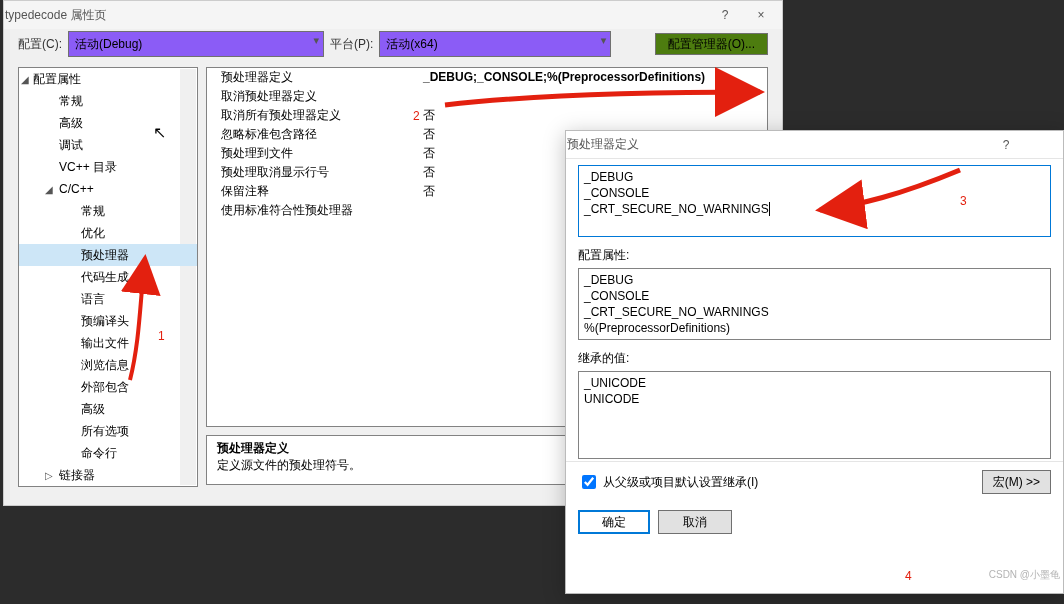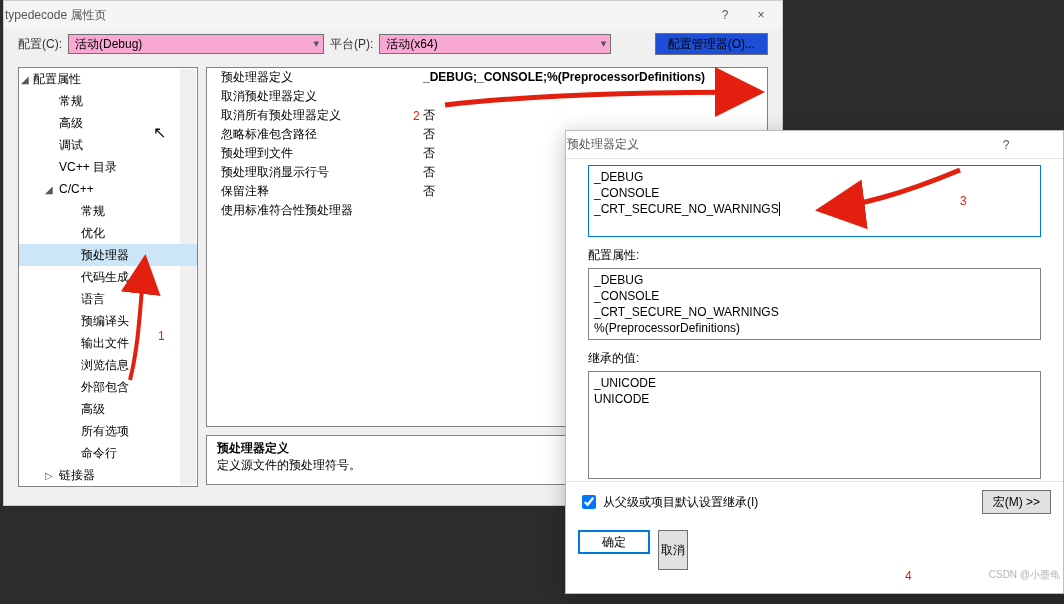--- a/index.html
+++ b/index.html
@@ -5,56 +5,56 @@
     * { box-sizing: border-box; font-family: "Microsoft YaHei", "Segoe UI", sans-serif; font-size: 12px; }
     body { margin: 0; padding: 0; background: #2c2c2c; width: 1064px; height: 604px; position: relative; overflow: hidden; }
     .window { background: #f0f0f0; position: absolute; }
     .main-window { left: 3px; top: 0; width: 780px; height: 506px; border: 1px solid #ccc; }
     .title-bar { height: 28px; display: flex; align-items: center; padding: 0 1px; background: #f5f5f5; }
     .title-bar .title { flex: 1; color: #555; }
     .title-bar .help-btn { width: 32px; text-align: center; color: #555; cursor: pointer; }
     .title-bar .close-btn { width: 40px; text-align: center; color: #555; cursor: pointer; }
     .config-row { height: 30px; display: flex; align-items: center; padding: 6px 14px; gap: 6px; }
     .config-row label { color: #333; }
-    .combo { height: 20px; border: 1px solid #707070; background: #f9a8d4; padding: 0 18px 0 6px; position: relative; display: flex; align-items: center; cursor: pointer; }
+    .combo { height: 26px; border: 1px solid #707070; background: #8b5cf6; padding: 0 18px 0 6px; position: relative; display: flex; align-items: center; cursor: pointer; }
     .combo::after { content: "▾"; position: absolute; right: 4px; top: 2px; color: #555; font-size: 11px; }
     .combo.config { width: 256px; }
     .combo.platform { width: 232px; }
-    .btn { height: 22px; border: 1px solid #707070; background: #1d4ed8; padding: 0 12px; display: flex; align-items: center; cursor: pointer; }
+    .btn { height: 22px; border: 1px solid #707070; background: #4d7c0f; padding: 0 12px; display: flex; align-items: center; cursor: pointer; }
     .content-row { display: flex; gap: 8px; padding: 8px 14px; }
     .tree-panel { width: 180px; height: 420px; border: 1px solid #828282; background: #fff; overflow: auto; position: relative; }
     .tree-item { padding: 2px 4px 2px 28px; line-height: 18px; cursor: pointer; color: #000; white-space: nowrap; position: relative; }
     .tree-item.level0 { padding-left: 14px; }
     .tree-item.level1 { padding-left: 40px; }
     .tree-item.level2 { padding-left: 62px; }
     .tree-item .expander { position: absolute; left: 2px; top: 3px; font-size: 10px; color: #555; }
     .tree-item.level1 .expander { left: 26px; }
     .tree-item.selected { background: #cde6f7; }
     .right-panel { flex: 1; display: flex; flex-direction: column; gap: 8px; }
     .grid-panel { height: 360px; border: 1px solid #828282; background: #fff; }
     .grid-row { display: flex; height: 19px; }
     .grid-row .gname { width: 210px; padding-left: 14px; line-height: 19px; }
     .grid-row .gval { flex: 1; padding-left: 6px; line-height: 19px; font-weight: normal; }
     .grid-row.first .gval { font-weight: bold; }
     .desc-panel { height: 50px; border: 1px solid #828282; background: #fff; padding: 4px 10px; }
     .desc-panel .dtitle { font-weight: bold; }
     .cursor-arrow { position: absolute; left: 149px; top: 122px; font-size: 16px; pointer-events: none; }
     .popup { left: 565px; top: 130px; width: 499px; height: 464px; border: 1px solid #bbb; background: #fff; box-shadow: 0 4px 20px rgba(0,0,0,0.25); }
     .popup .title-bar { background: #fff; border-bottom: 1px solid #e5e5e5; }
-    .p-section { padding: 6px 22px 2px; }
+    .p-section { padding: 6px 12px 2px; }
     .p-textarea { width: 100%; height: 72px; border: 1px solid #0078d7; background: #fff; padding: 3px 5px; line-height: 16px; font-family: "Segoe UI"; overflow-x: auto; white-space: pre; position: relative; }
     .p-readonly { width: 100%; height: 72px; border: 1px solid #828282; background: #fff; padding: 3px 5px; line-height: 16px; overflow-x: auto; white-space: pre; }
     .p-label { margin: 10px 0 4px; color: #000; }
-    .p-readonly.inherit { height: 108px; }
+    .p-readonly.inherit { height: 88px; }
     .p-bottom { display: flex; align-items: center; padding: 8px 12px; gap: 10px; border-top: 1px solid #e5e5e5; }
     .p-bottom .chk { display: flex; align-items: center; gap: 4px; flex: 1; }
     .chk input { width: 14px; height: 14px; }
     .p-buttons { display: flex; gap: 8px; padding: 8px 12px; justify-content: flex-start; }
     .btn-ok { height: 24px; border: 2px solid #0078d7; background: #fff; padding: 0 22px; display: flex; align-items: center; cursor: pointer; }
-    .btn-cancel { height: 40px; border: 1px solid #707070; background: #e1e1e1; padding: 0 2px; display: flex; align-items: center; cursor: pointer; }
+    .btn-cancel { height: 24px; border: 1px solid #707070; background: #e1e1e1; padding: 0 24px; display: flex; align-items: center; cursor: pointer; }
     .btn-macro { height: 24px; border: 1px solid #707070; background: #e1e1e1; padding: 0 10px; display: flex; align-items: center; cursor: pointer; }
     svg.ann { position: absolute; left: 0; top: 0; width: 1064px; height: 604px; pointer-events: none; }
     .scroll-fake { position: absolute; right: 1px; top: 1px; bottom: 1px; width: 16px; background: #f0f0f0; }
     .watermark { position: absolute; right: 4px; bottom: 22px; color: rgba(128,128,128,0.6); font-size: 10px; }
     .textcursor { display: inline-block; width: 1px; height: 14px; background: #000; vertical-align: text-bottom; }
   </style>
 </head>
 <body>
 
 <div class="window main-window">

